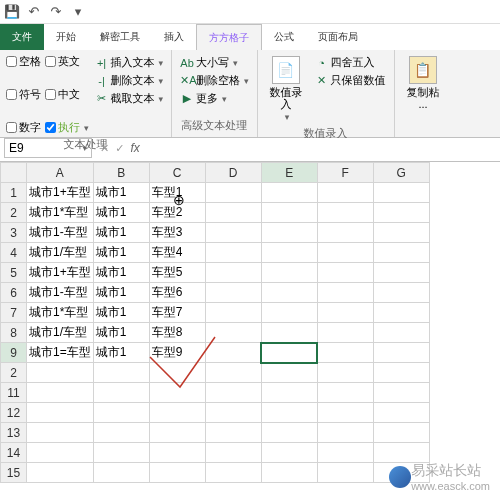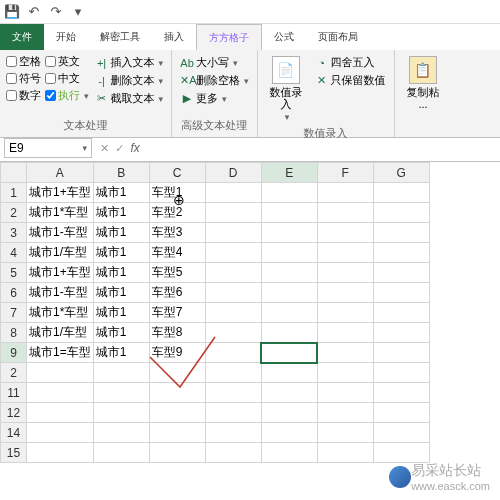--- a/index.html
+++ b/index.html
@@ -7,21 +7,21 @@
 .qat { height: 24px; background: #fff; display: flex; align-items: center; padding: 0 4px; gap: 6px; border-bottom: 1px solid #ddd; }
 .qat-icon { width: 16px; height: 16px; display: flex; align-items: center; justify-content: center; color: #555; font-size: 13px; }
 .tabs { display: flex; height: 26px; background: #fff; }
 .tab { padding: 1px 12px; font-size: 10px; color: #333; cursor: pointer; display: flex; align-items: center; }
 .tab.file { background: #217346; color: #fff; }
 .tab.active { border: 1px solid #c0c0c0; border-bottom: none; background: #f3f3f3; color: #8b5cf6; }
 .ribbon { background: #f3f3f3; border-bottom: 1px solid #c0c0c0; display: flex; height: 88px; }
 .group { border-right: 1px solid #d0d0d0; padding: 4px 6px; display: flex; flex-direction: column; justify-content: space-between; }
 .group-label { text-align: center; font-size: 11px; color: #666; margin-top: 2px; }
 .group-body { display: flex; gap: 4px; }
-.chk-col { display: flex; flex-direction: column; gap: 2px; font-size: 11px; }
+.chk-col { display: flex; flex-direction: column; gap: 18px; font-size: 11px; }
 .chk { display: flex; align-items: center; gap: 2px; }
 .chk input { width: 11px; height: 11px; }
 .btn-col { display: flex; flex-direction: column; gap: 1px; font-size: 11px; }
 .rbtn { display: flex; align-items: center; gap: 2px; padding: 1px 2px; cursor: pointer; }
 .rbtn .ic { width: 14px; text-align: center; color: #217346; font-size: 11px; }
 .dd { font-size: 9px; color: #666; margin-left: 2px; }
 .big-btn { display: flex; flex-direction: column; align-items: center; justify-content: center; padding: 2px 6px; cursor: pointer; font-size: 11px; gap: 2px; }
 .big-ic { width: 28px; height: 28px; border: 1px solid #b0b0b0; background: #fff; display: flex; align-items: center; justify-content: center; font-size: 14px; }
 .namebox-bar { display: flex; height: 24px; border-bottom: 1px solid #c0c0c0; align-items: flex-start; background: #fff; }
 .namebox { width: 88px; border: 1px solid #c0c0c0; height: 20px; margin: 0 4px; padding: 0 4px; display: flex; align-items: center; justify-content: space-between; font-size: 12px; }
@@ -311,20 +311,30 @@
           <th class="rowh ">12</th>
           <td class="cell "></td>
           <td class="cell "></td>
           <td class="cell "></td>
           <td class="cell "></td>
           <td class="cell "></td>
           <td class="cell "></td>
           <td class="cell "></td>
         </tr>
         <tr>
+          <th class="rowh ">13</th>
+          <td class="cell "></td>
+          <td class="cell "></td>
+          <td class="cell "></td>
+          <td class="cell "></td>
+          <td class="cell "></td>
+          <td class="cell "></td>
+          <td class="cell "></td>
+        </tr>
+        <tr>
           <th class="rowh ">14</th>
           <td class="cell "></td>
           <td class="cell "></td>
           <td class="cell "></td>
           <td class="cell "></td>
           <td class="cell "></td>
           <td class="cell "></td>
           <td class="cell "></td>
         </tr>
         <tr>

